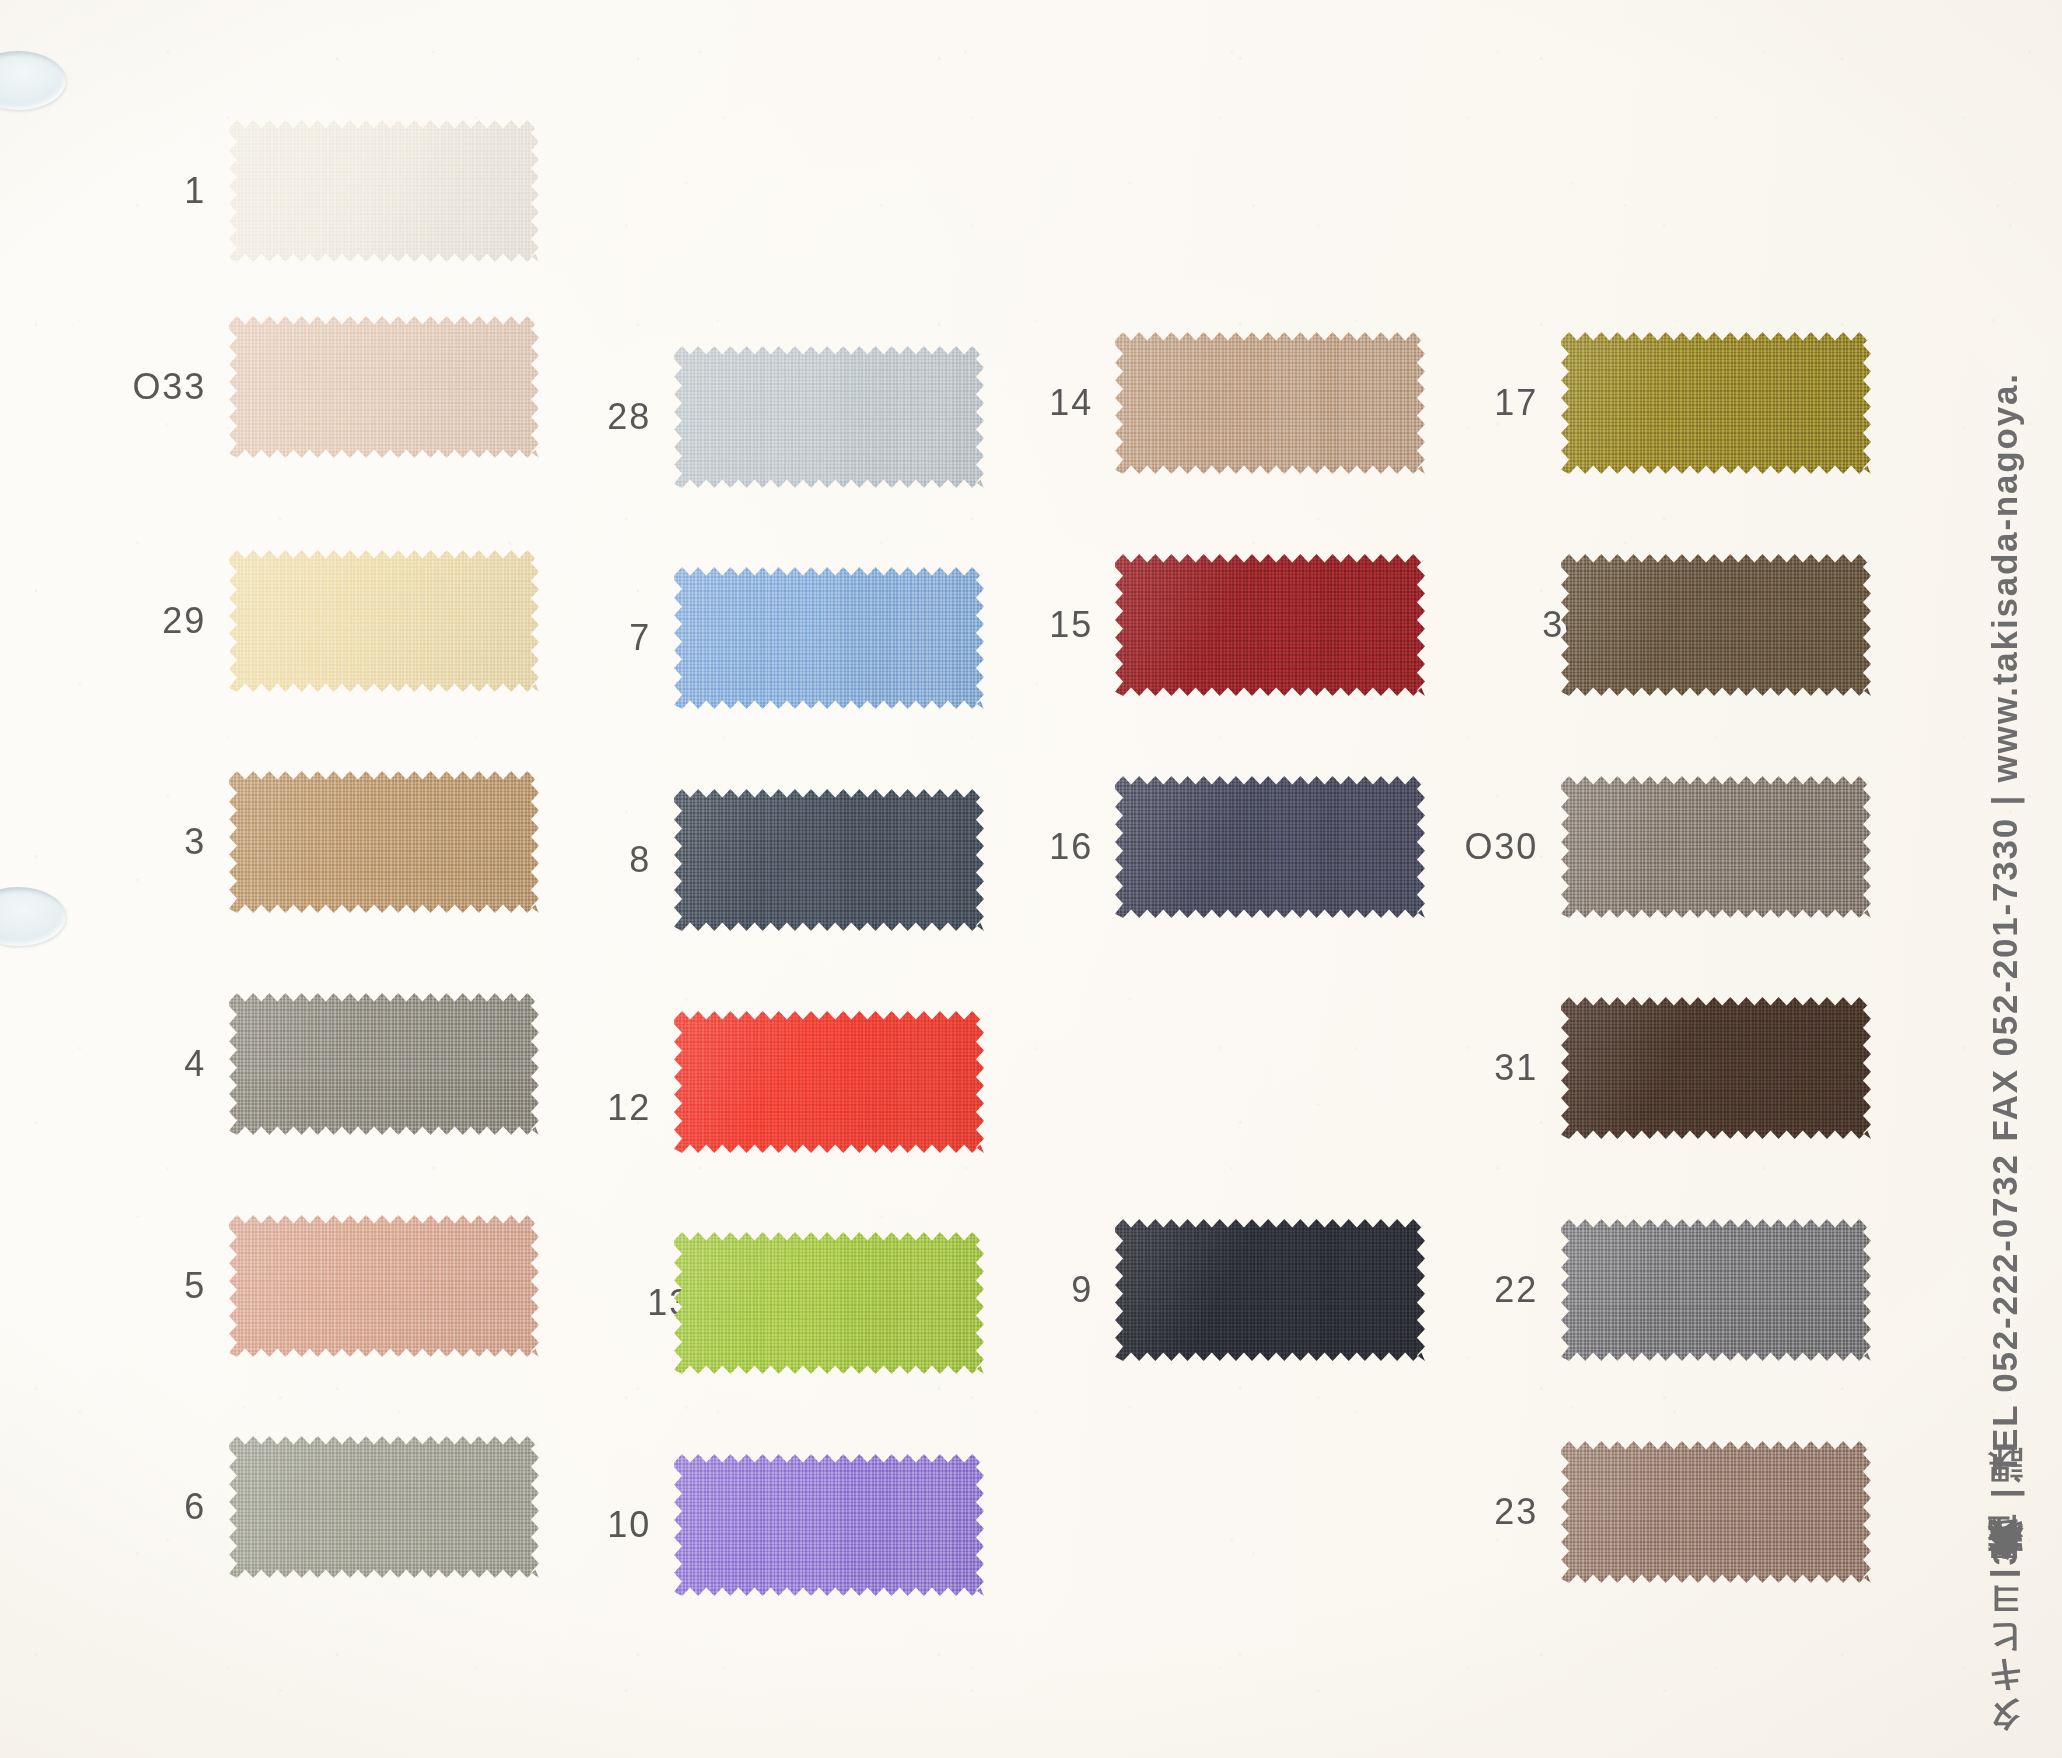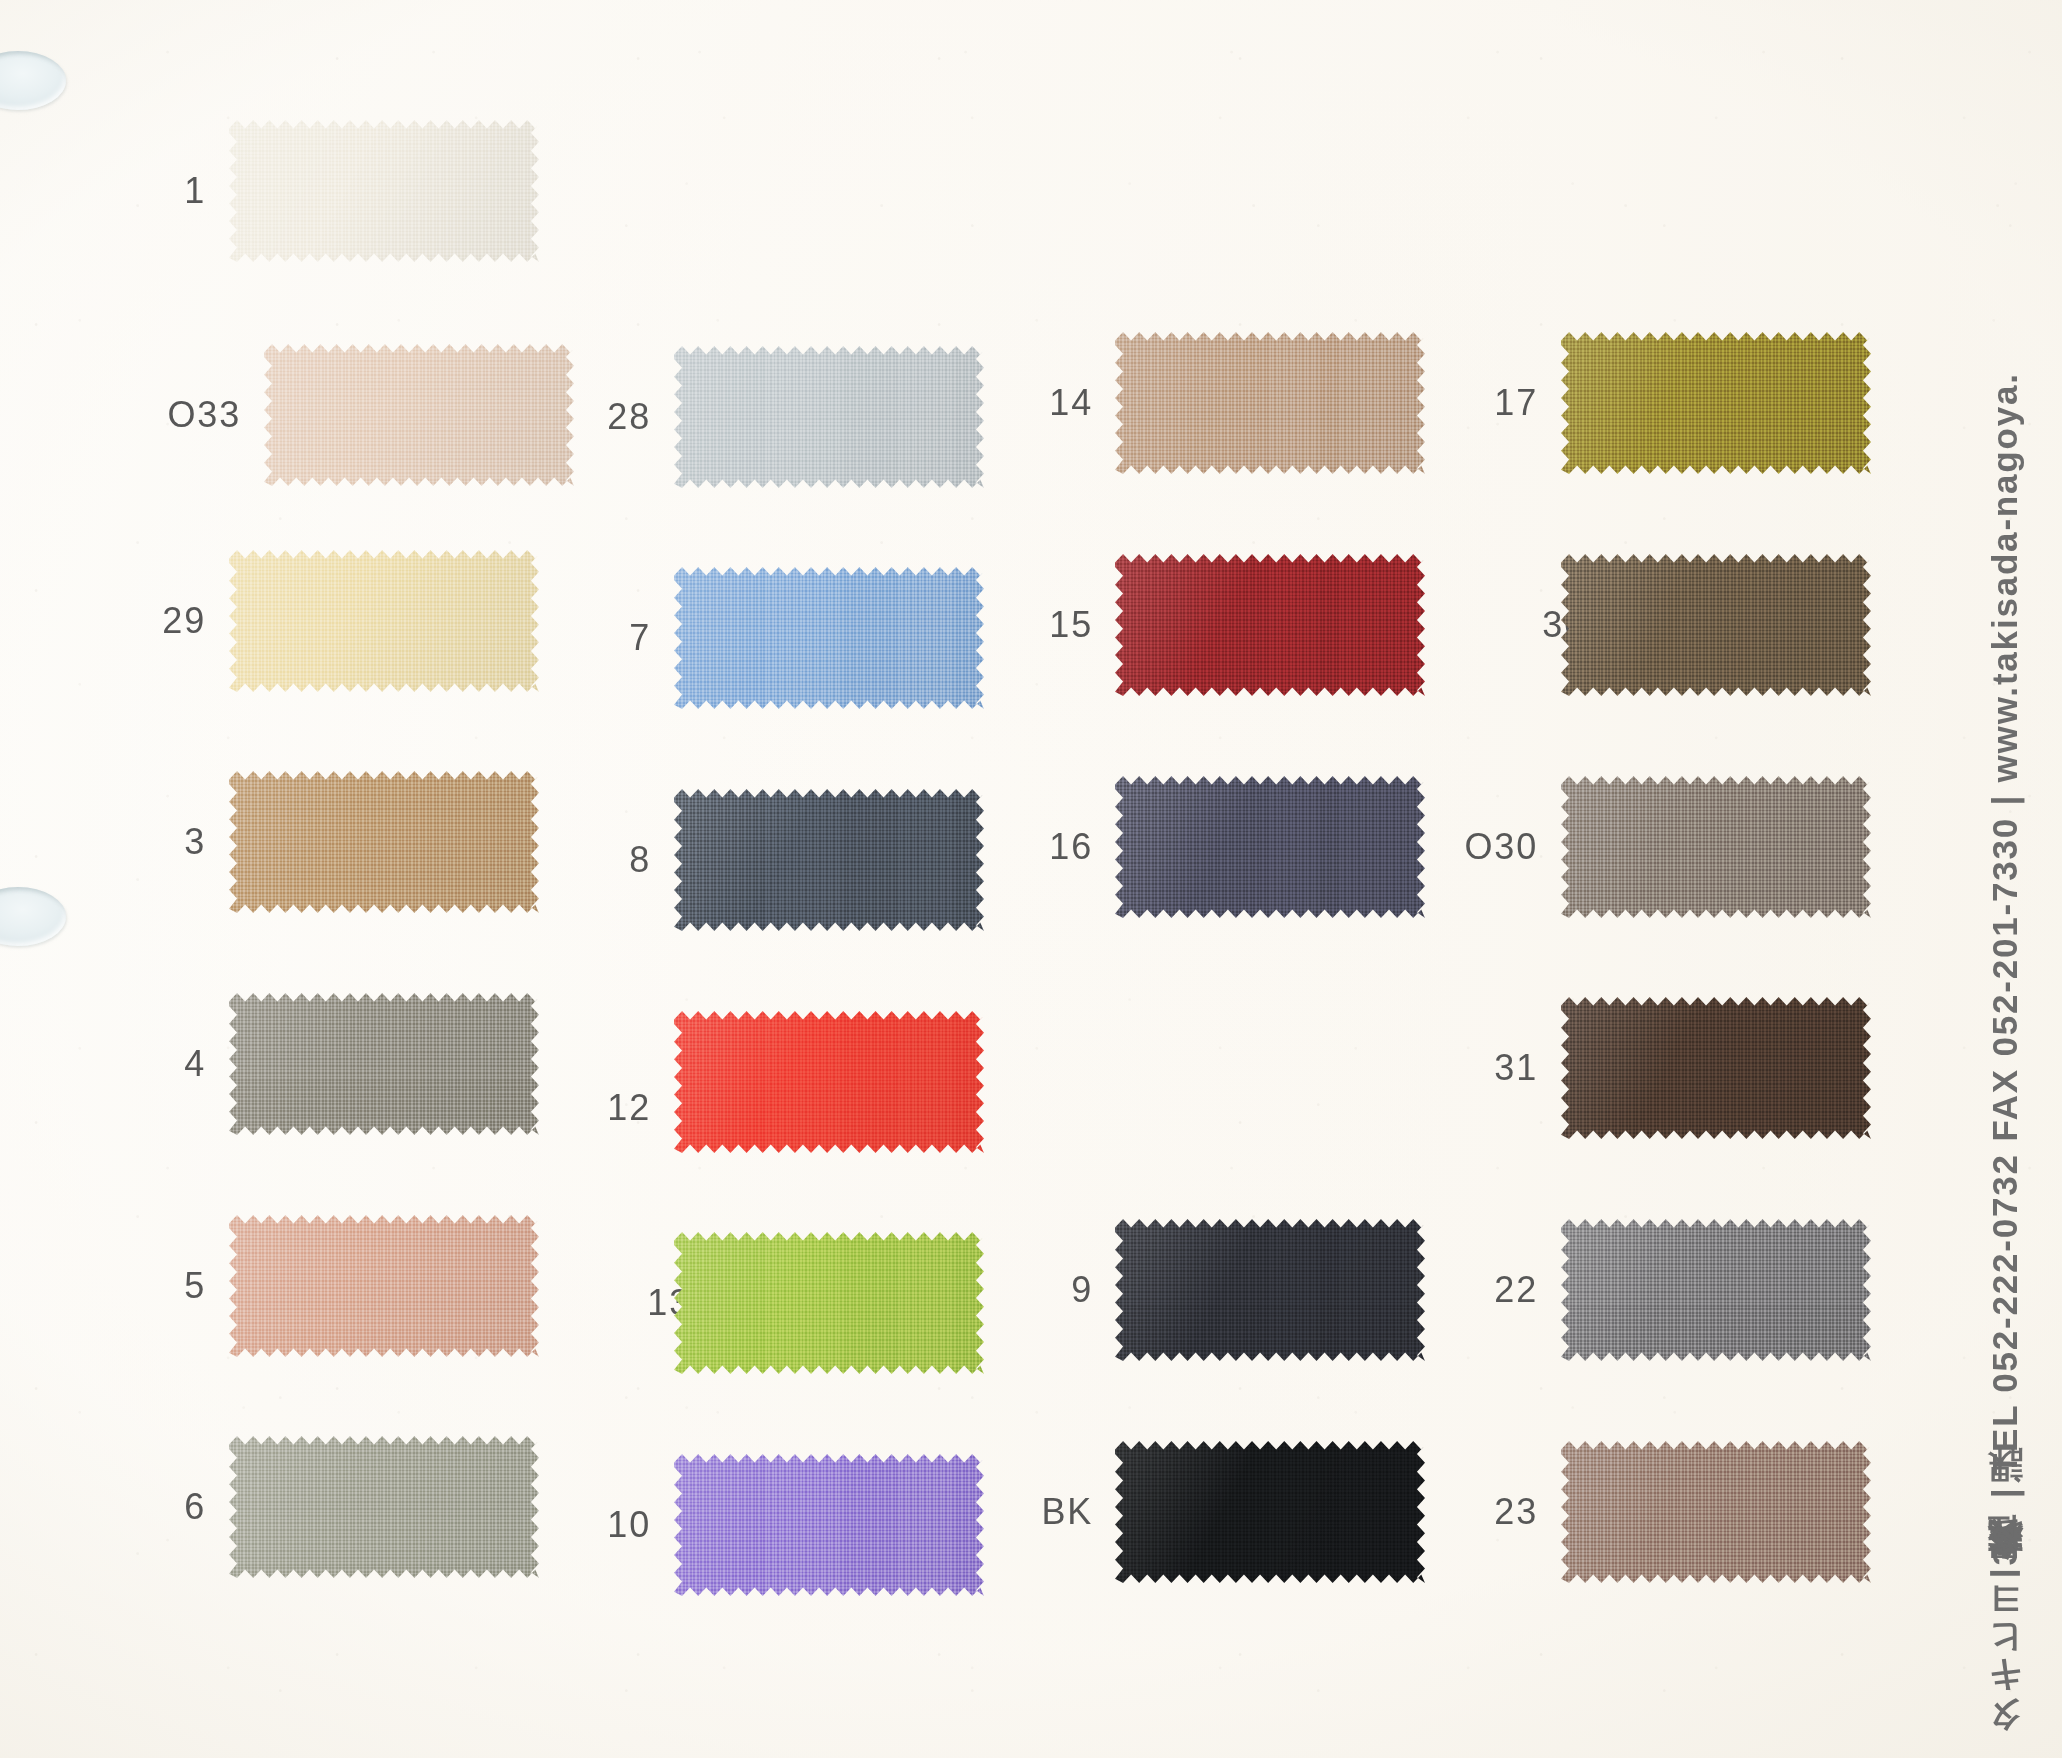--- a/index.html
+++ b/index.html
@@ -179,21 +179,21 @@
   <div id="paper-speck"></div>
 
   <div class="punch-hole" id="punch-hole-top"></div>
   <div class="punch-hole" id="punch-hole-bottom"></div>
 
   <div id="swatch-grid">
       <div class="swatch-cell" style="left: 0px; top: 120px; width: 548px; height: 142px;">
         <div class="swatch-label" style="right: 342px;">1</div>
         <div class="swatch-chip" title="1" style="left: 229px; top: 0px; background: rgb(242, 238, 228);"></div>
       </div>
-      <div class="swatch-cell" style="left: 0px; top: 344px; width: 548px; height: 142px; margin-left: 35px;">
+      <div class="swatch-cell" style="left: 0px; top: 316px; width: 548px; height: 142px;">
         <div class="swatch-label" style="right: 342px;">O33</div>
         <div class="swatch-chip" title="O33" style="left: 229px; top: 0px; background: rgb(232, 211, 194);"></div>
       </div>
       <div class="swatch-cell" style="left: 0px; top: 550px; width: 548px; height: 142px;">
         <div class="swatch-label" style="right: 342px;">29</div>
         <div class="swatch-chip" title="29" style="left: 229px; top: 0px; background: rgb(240, 226, 182);"></div>
       </div>
       <div class="swatch-cell" style="left: 0px; top: 771px; width: 548px; height: 142px;">
         <div class="swatch-label" style="right: 342px;">3</div>
         <div class="swatch-chip" title="3" style="left: 229px; top: 0px; background: rgb(194, 160, 120);"></div>
@@ -243,24 +243,20 @@
         <div class="swatch-chip" title="15" style="left: 1115px; top: 0px; background: rgb(150, 39, 43);"></div>
       </div>
       <div class="swatch-cell" style="left: 0px; top: 776px; width: 1435px; height: 142px;">
         <div class="swatch-label" style="right: 342px;">16</div>
         <div class="swatch-chip" title="16" style="left: 1115px; top: 0px; background: rgb(77, 78, 96);"></div>
       </div>
       <div class="swatch-cell" style="left: 0px; top: 1219px; width: 1435px; height: 142px;">
         <div class="swatch-label" style="right: 342px;">9</div>
         <div class="swatch-chip" title="9" style="left: 1115px; top: 0px; background: rgb(47, 49, 56);"></div>
       </div>
-      <div class="swatch-cell" style="left: 0px; top: 1441px; width: 1435px; height: 142px;">
-        <div class="swatch-label" style="right: 342px;">BK</div>
-        <div class="swatch-chip" title="BK" style="left: 1115px; top: 0px; background: rgb(22, 24, 26);"></div>
-      </div>
       <div class="swatch-cell" style="left: 0px; top: 332px; width: 1880px; height: 142px;">
         <div class="swatch-label" style="right: 342px;">17</div>
         <div class="swatch-chip" title="17" style="left: 1561px; top: 0px; background: rgb(154, 138, 51);"></div>
       </div>
       <div class="swatch-cell" style="left: 0px; top: 554px; width: 1880px; height: 142px; padding-left: 48px;">
         <div class="swatch-label" style="right: 342px;">30</div>
         <div class="swatch-chip" title="30" style="left: 1561px; top: 0px; background: rgb(107, 91, 70);"></div>
       </div>
       <div class="swatch-cell" style="left: 0px; top: 776px; width: 1880px; height: 142px;">
         <div class="swatch-label" style="right: 342px;">O30</div>

